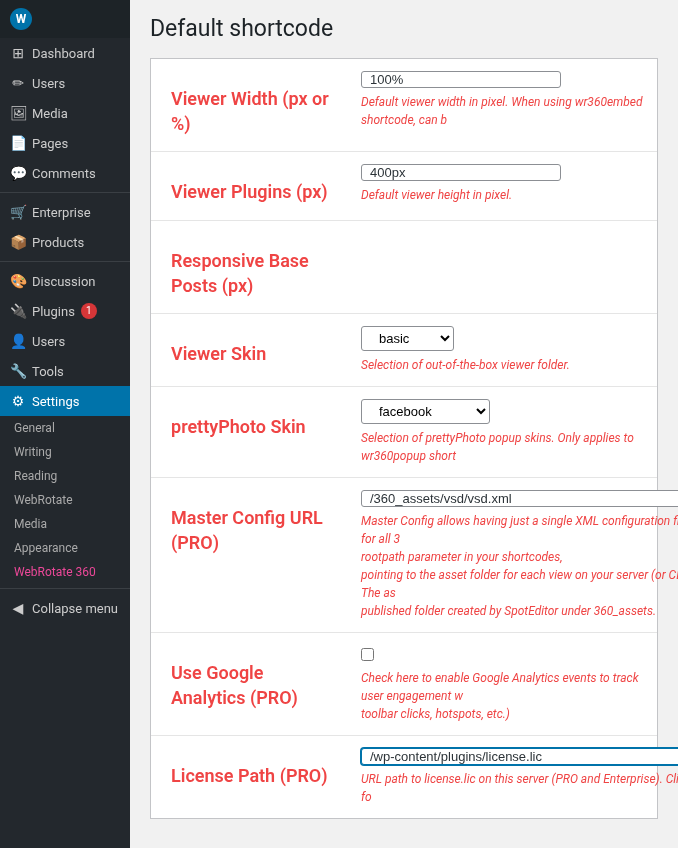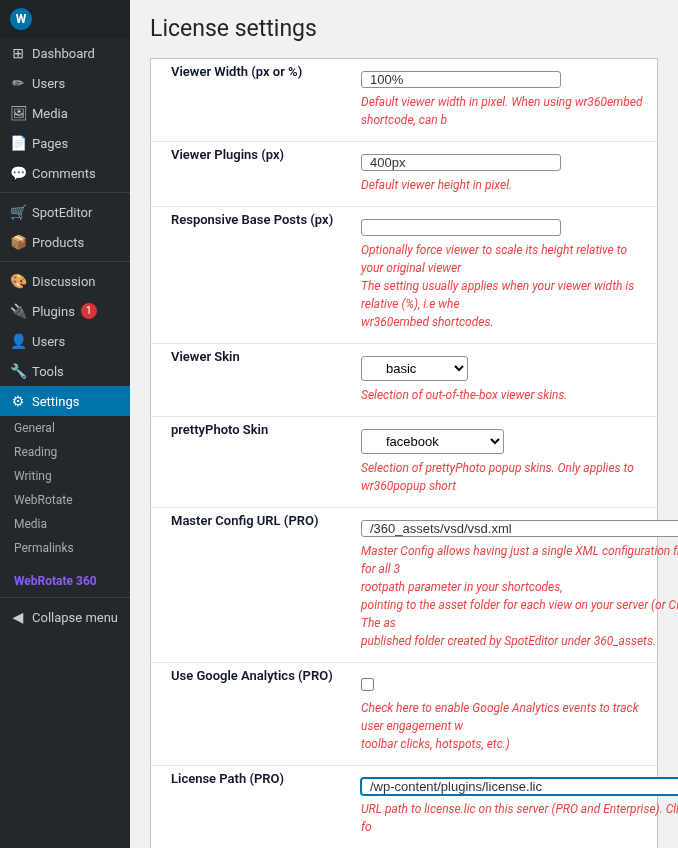--- a/index.html
+++ b/index.html
@@ -58,21 +58,21 @@
     .sidebar-separator { height: 1px; background: #3a3f44; margin: 4px 0; }
 
     
     .submenu { background: #23282d; }
     .submenu-item {
       padding: 5px 12px 5px 14px;
       color: #aaa;
       cursor: pointer;
       font-size: 12px;
     }
-    .submenu-item.active { color: #8b5cf6; font-weight: 700; margin-top: 9px; }
+    .submenu-item.active { color: #ec4899; font-weight: 400; }
 
     
     #main {
       flex: 1;
       background: #f1f1f1;
       overflow-y: auto;
       padding: 15px 20px;
     }
     .page-title {
       font-size: 23px;
@@ -81,24 +81,24 @@
       margin-bottom: 16px;
     }
     .settings-row {
       border-bottom: 1px solid #e5e5e5;
       display: flex;
     }
     .settings-row:last-child { border-bottom: none; }
     .settings-label {
       width: 200px;
       flex-shrink: 0;
-      padding: 4px 10px 15px 20px;
+      padding: 27px 10px 15px 20px;
       font-weight: 600;
-      color: #0f172a;
-      font-size: 13px;
+      color: #ef4444;
+      font-size: 18px;
       line-height: 1.4;
       vertical-align: top;
     }
     .settings-field {
       flex: 1;
       padding: 12px 10px;
     }
     .settings-field input[type="text"] {
       width: 200px;
       padding: 0 8px;
@@ -118,21 +118,21 @@
       box-shadow: 0 0 0 1px #0073aa;
     }
     .settings-field .description {
       color: #ef4444;
       font-size: 12px;
       font-style: italic;
       margin-top: 5px;
       line-height: 1.5;
     }
     .settings-field select {
-      padding: 3px 20px;
+      padding: 3px 13px;
       border: 1px solid #8c8f94;
       border-radius: 3px;
       font-size: 13px;
       background: #fff;
     }
     .settings-field input[type="checkbox"] {
       margin-top: 3px;
     }
     .inline-flex { display: flex; align-items: center; gap: 4px; }
   </style>
@@ -160,21 +160,21 @@
     <span class="icon">📄</span>
     <span>Pages</span>
   </div>
   <div class="sidebar-item">
     <span class="icon">💬</span>
     <span>Comments</span>
   </div>
   <div class="sidebar-separator"></div>
   <div class="sidebar-item">
     <span class="icon">🛒</span>
-    <span>SpotEditor</span>
+    <span>Enterprise</span>
   </div>
   <div class="sidebar-item">
     <span class="icon">📦</span>
     <span>Products</span>
   </div>
   <div class="sidebar-separator"></div>
   <div class="sidebar-item">
     <span class="icon">🎨</span>
     <span>Discussion</span>
   </div>
@@ -194,48 +194,48 @@
   <div class="sidebar-item active">
     <span class="icon">⚙</span>
     <span>Settings</span>
   </div>
 
   <div class="submenu">
     <div class="submenu-item">
       <span>General</span>
     </div>
     <div class="submenu-item">
+      <span>Writing</span>
+    </div>
+    <div class="submenu-item">
       <span>Reading</span>
     </div>
     <div class="submenu-item">
-      <span>Writing</span>
-    </div>
-    <div class="submenu-item">
       <span>WebRotate</span>
     </div>
     <div class="submenu-item">
       <span>Media</span>
     </div>
     <div class="submenu-item">
-      <span>Permalinks</span>
+      <span>Appearance</span>
     </div>
     <div class="submenu-item active">
       <span>WebRotate 360</span>
     </div>
   </div>
 
   <div class="sidebar-separator"></div>
   <div class="sidebar-item">
     <span class="icon">◀</span>
     <span>Collapse menu</span>
   </div>
 </div>
 
 <div id="main">
-  <h1 class="page-title">License settings</h1>
+  <h1 class="page-title">Default shortcode</h1>
 
   <div style="background:#fff; border:1px solid #c3c4c7;">
 
     <div class="settings-row">
       <div class="settings-label">Viewer Width (px or %)</div>
       <div class="settings-field">
         <input type="text" value="100%" style="">
         <div class="description">Default viewer width in pixel. When using wr360embed shortcode, can b</div>
       </div>
     </div>
@@ -243,37 +243,33 @@
     <div class="settings-row">
       <div class="settings-label">Viewer Plugins (px)</div>
       <div class="settings-field">
         <input type="text" value="400px" style="">
         <div class="description">Default viewer height in pixel.</div>
       </div>
     </div>
 
     <div class="settings-row">
       <div class="settings-label">Responsive Base Posts (px)</div>
-      <div class="settings-field">
-        <input type="text" value="" style="">
-        <div class="description">Optionally force viewer to scale its height relative to your original viewer<br>The setting usually applies when your viewer width is relative (%), i.e whe<br>wr360embed shortcodes.</div>
-      </div>
     </div>
 
     <div class="settings-row">
       <div class="settings-label">Viewer Skin</div>
       <div class="settings-field">
         <div class="inline-flex">
           <select>
             <option>basic</option>
             <option>minimal</option>
             <option>custom</option>
           </select>
         </div>
-        <div class="description">Selection of out-of-the-box viewer skins.</div>
+        <div class="description">Selection of out-of-the-box viewer folder.</div>
       </div>
     </div>
 
     <div class="settings-row">
       <div class="settings-label">prettyPhoto Skin</div>
       <div class="settings-field">
         <div class="inline-flex">
           <select>
             <option selected="">facebook</option>
             <option>pp_default</option>

